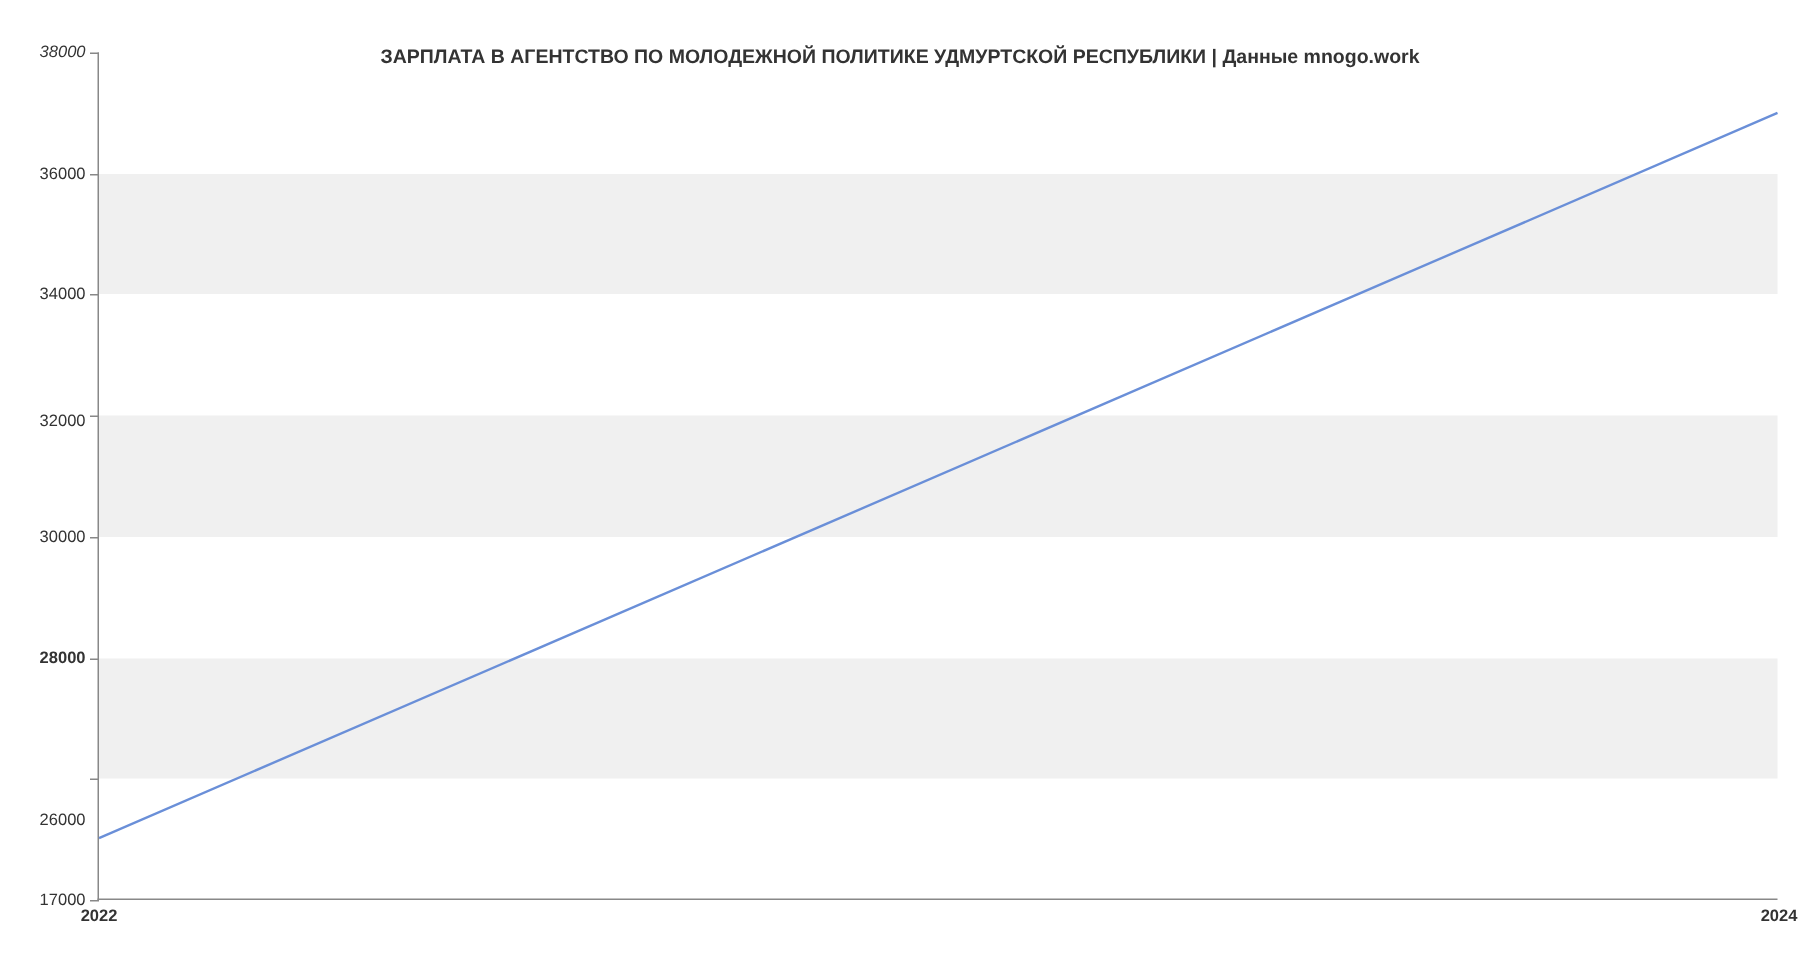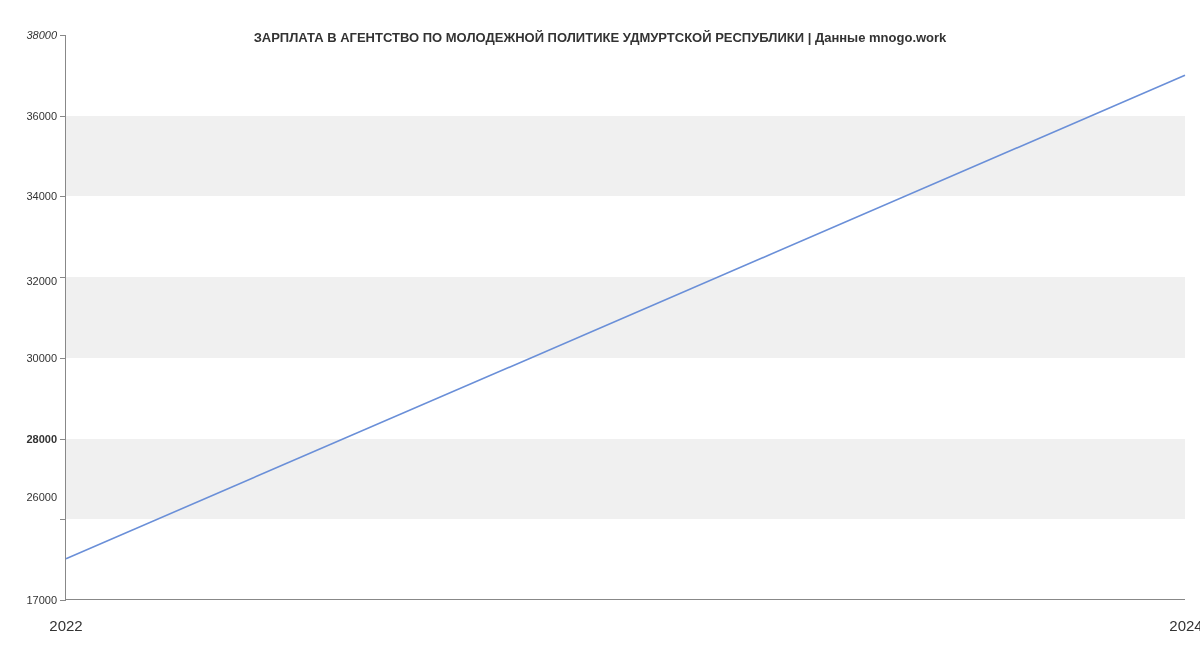--- a/index.html
+++ b/index.html
@@ -49,24 +49,25 @@
       right: 100%;
       margin-right: 9px;
       font-size: 11px;
       color: #333;
       transform: translateY(-50%);
       white-space: nowrap;
     }
     .x-tick-label {
       position: absolute;
       top: 100%;
-      margin-top: 18px;
-      font-size: 15px;
+      margin-top: 6px;
+      font-size: 11px;
       color: #333;
       transform: translateX(-50%);
+      font-weight: bold;
     }
     .line-svg {
       position: absolute;
       top: 0; left: 0;
       width: 100%; height: 100%;
       overflow: visible;
     }
     .data-line {
       fill: none;
       stroke: #6a8fd8;
@@ -81,21 +82,21 @@
 <div class="plot-area">
   <div id="bands">
       <div class="band" style="top: 403.571px; height: 80.7143px;"></div>
       <div class="band" style="top: 242.143px; height: 80.7143px;"></div>
       <div class="band" style="top: 80.7143px; height: 80.7143px;"></div>
     </div>
   <div id="yticks">
       <div class="y-tick" style="top: 565px;"></div>
       <div class="y-tick-label" style="top: 565px;">17000</div>
       <div class="y-tick" style="top: 484.286px;"></div>
-      <div class="y-tick-label" style="top: 462px; margin-left: 16px;">26000</div>
+      <div class="y-tick-label" style="top: 512px; margin-left: 16px;">26000</div>
       <div class="y-tick" style="top: 403.571px;"></div>
       <div class="y-tick-label" style="top: 403.571px; font-weight: bold;">28000</div>
       <div class="y-tick" style="top: 322.857px;"></div>
       <div class="y-tick-label" style="top: 322.857px;">30000</div>
       <div class="y-tick" style="top: 242.143px;"></div>
       <div class="y-tick-label" style="top: 246px;">32000</div>
       <div class="y-tick" style="top: 161.429px;"></div>
       <div class="y-tick-label" style="top: 161.429px;">34000</div>
       <div class="y-tick" style="top: 80.7143px;"></div>
       <div class="y-tick-label" style="top: 80.7143px;">36000</div>

